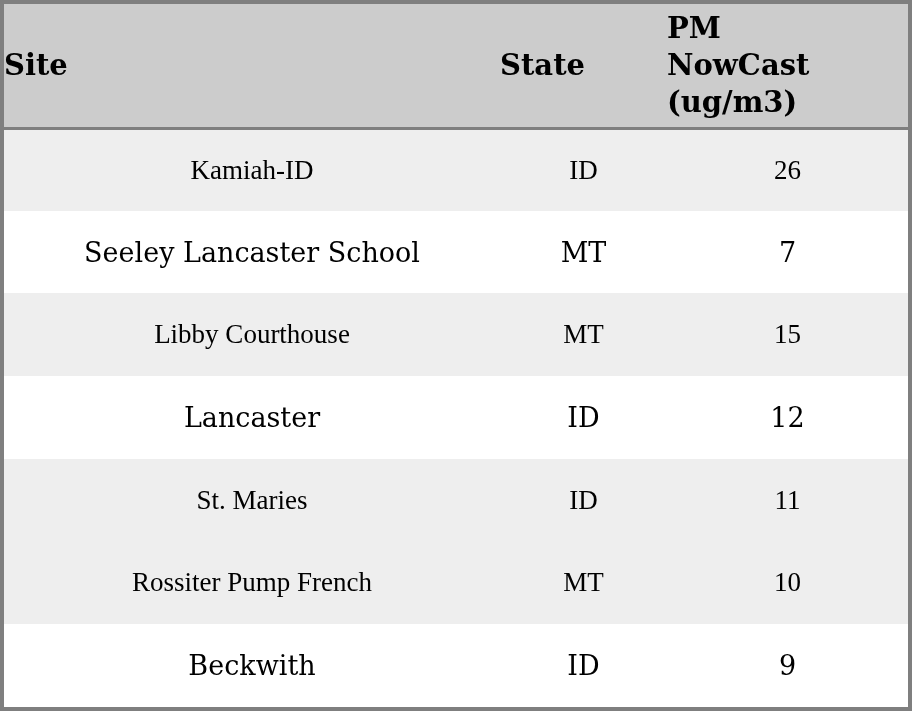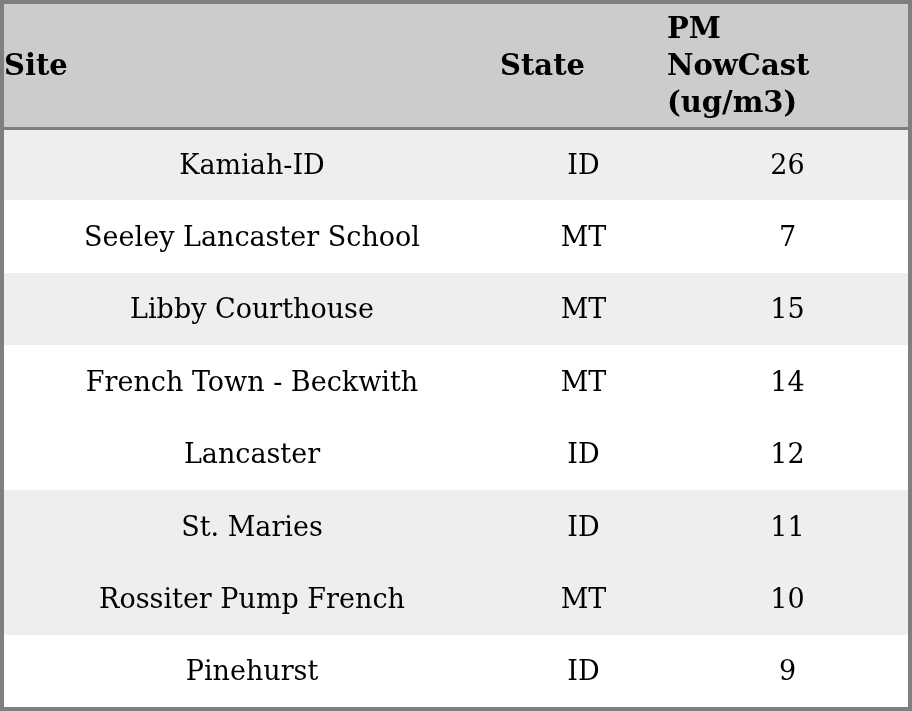--- a/index.html
+++ b/index.html
@@ -42,20 +42,21 @@
   }
   thead th .pm-wrap {
     display: inline-block;
     max-width: 175px;       
   }
   tbody tr {
     height: 57.6px;
   }
   tbody tr.alt td {
     background: var(--row_alt_bg, #eeeeee);
+    font-family: Liberation Serif, serif;
   }
   tbody td {
     background: var(--row_bg, #ffffff);
     font-size: 27px;
     color: var(--text, #000000);
     text-align: center;
     vertical-align: middle;
     padding: 0;
     white-space: nowrap;
   }
@@ -89,39 +90,34 @@
           <td>Seeley Lancaster School</td>
           <td>MT</td>
           <td>7</td>
         </tr>
         <tr class="alt">
           <td>Libby Courthouse</td>
           <td>MT</td>
           <td>15</td>
         </tr>
         <tr>
-          <td>French Town - Beckwith</td>
-          <td>MT</td>
-          <td>14</td>
-        </tr>
-        <tr>
           <td>Lancaster</td>
           <td>ID</td>
           <td>12</td>
         </tr>
         <tr class="alt">
           <td>St. Maries</td>
           <td>ID</td>
           <td>11</td>
         </tr>
         <tr class="alt">
           <td>Rossiter Pump French</td>
           <td>MT</td>
           <td>10</td>
         </tr>
         <tr>
-          <td>Pinehurst</td>
+          <td>Beckwith</td>
           <td>ID</td>
           <td>9</td>
         </tr>
       </tbody>
   </table>
 </div>
 
 </body></html>

